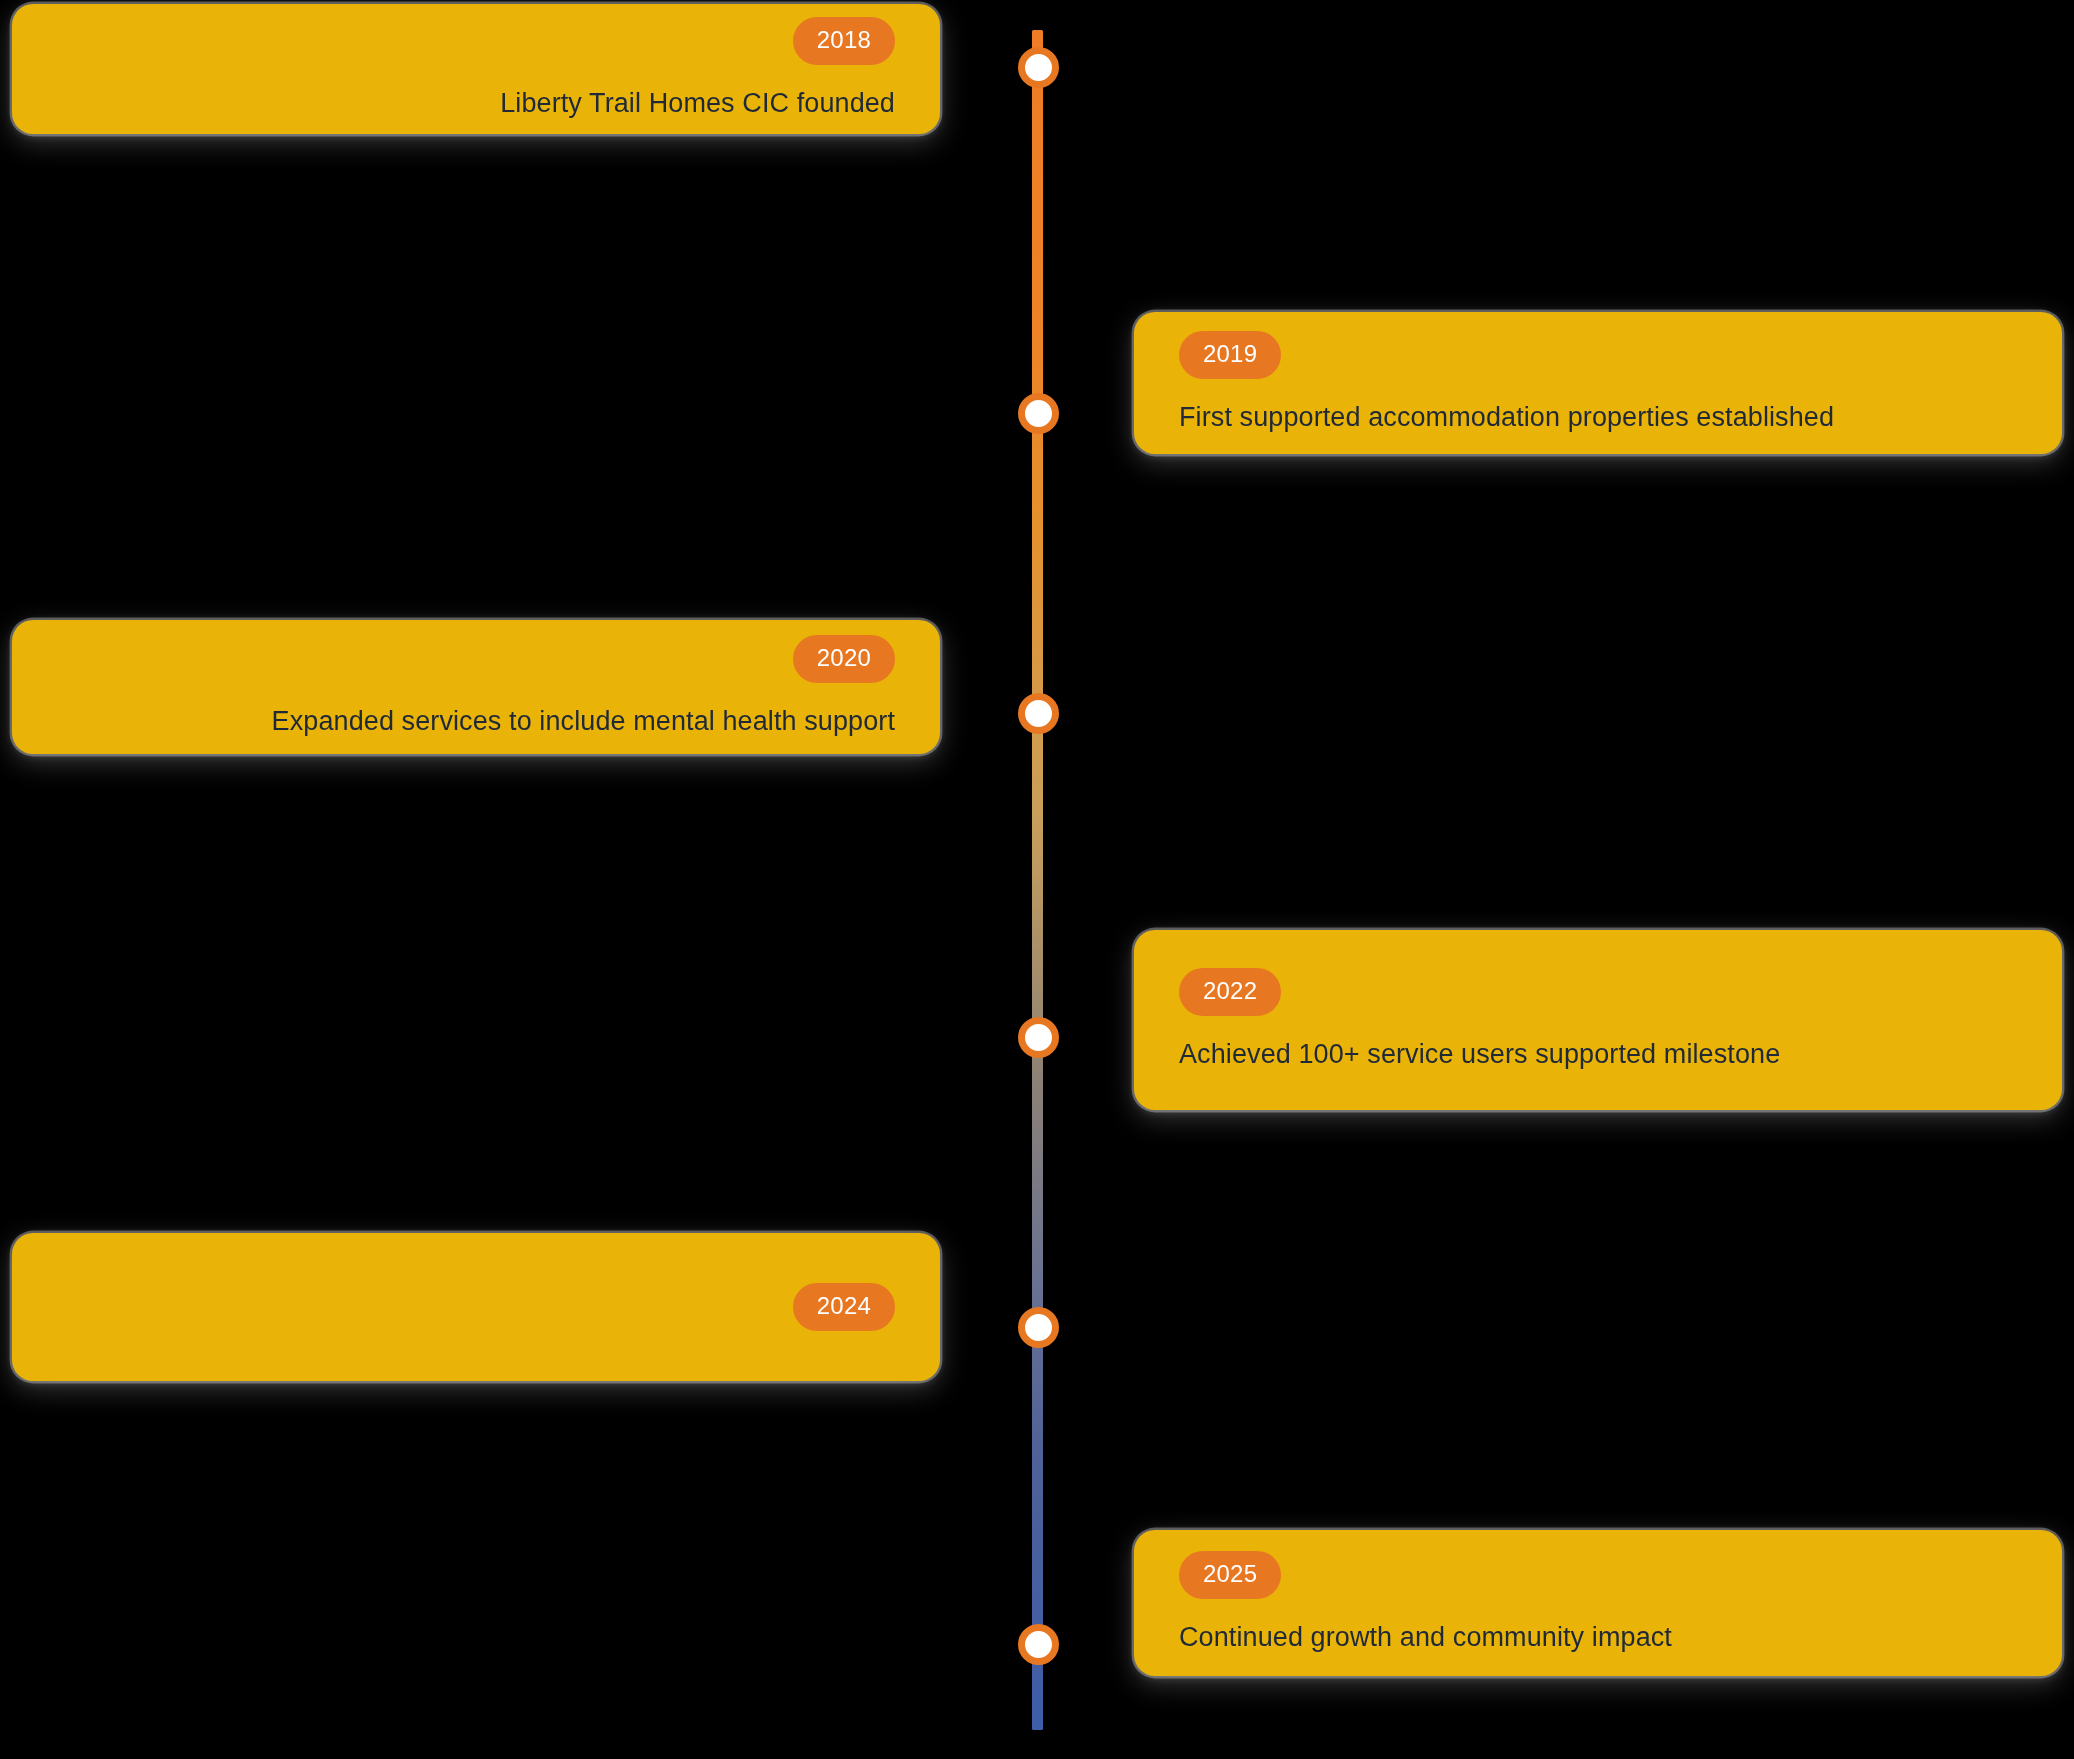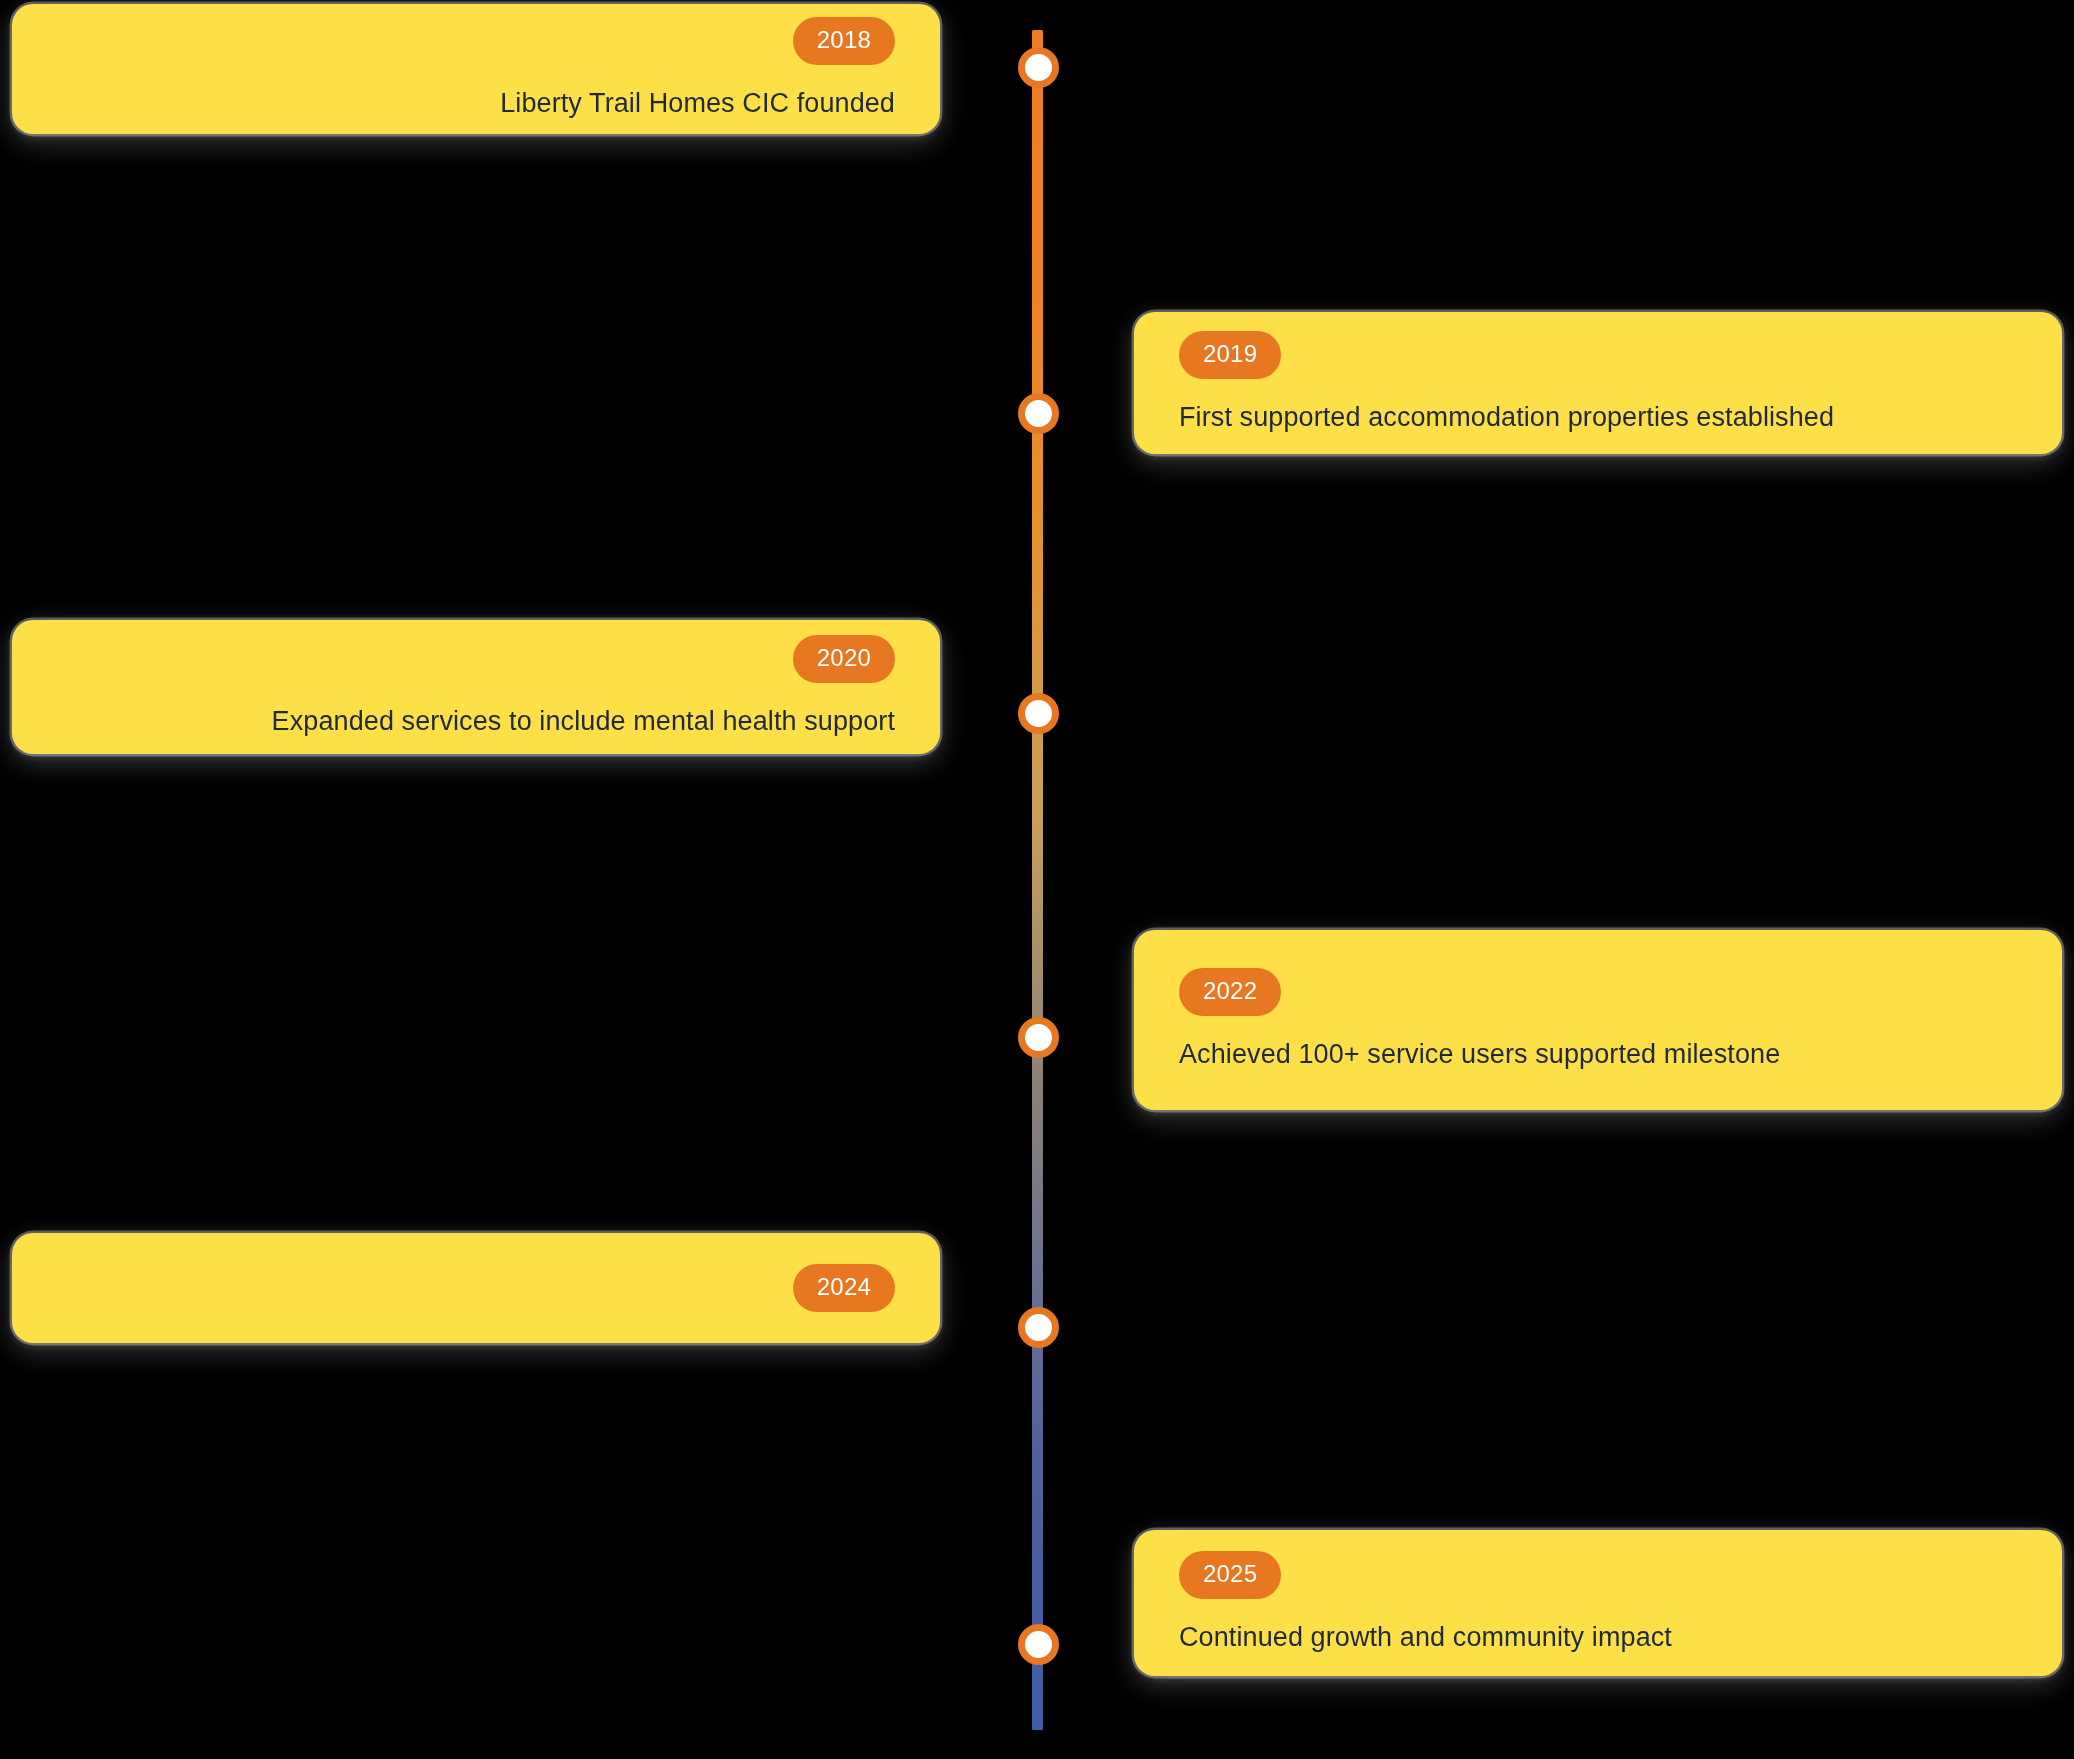--- a/index.html
+++ b/index.html
@@ -46,21 +46,21 @@
     background: #ffffff;
     border: 7.3px solid #e87722;
     left: 1018px;
     z-index: 5;
   }
 
   
   .tl-card {
     position: absolute;
     box-sizing: border-box;
-    background: #fde047;
+    background: #eab308;
     border-radius: 21px;
     box-shadow:
         0 0 0 2.4px rgba(255,255,255,0.30),
         0 8px 27.5px rgba(255,255,255,0.22),
         0 1.6px 8px rgba(255,255,255,0.16);
     padding: 37px 45px;
     display: flex;
     flex-direction: column;
     justify-content: center;
   }
@@ -112,21 +112,21 @@
     <div class="card-text">Expanded services to include mental health support</div>
   </div>
   <div class="timeline-dot" style="top:693px;"></div>
 
   <div class="tl-card right" style="top:930px; height:180px;">
     <span class="year-badge">2022</span>
     <div class="card-text">Achieved 100+ service users supported milestone</div>
   </div>
   <div class="timeline-dot" style="top:1017px;"></div>
 
-  <div class="tl-card left" style="top:1233px; height:110px;">
+  <div class="tl-card left" style="top:1233px; height:148px;">
     <span class="year-badge">2024</span>
   </div>
   <div class="timeline-dot" style="top:1307px;"></div>
 
   <div class="tl-card right" style="top:1530px; height:146px;justify-content:center;">
     <span class="year-badge">2025</span>
     <div class="card-text">Continued growth and community impact</div>
   </div>
   <div class="timeline-dot" style="top:1624px;"></div>
 

